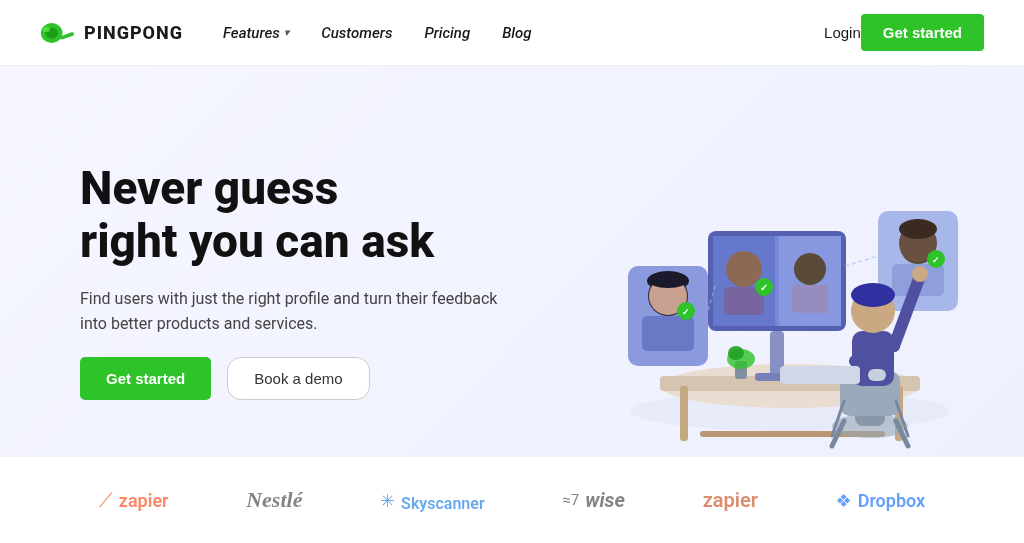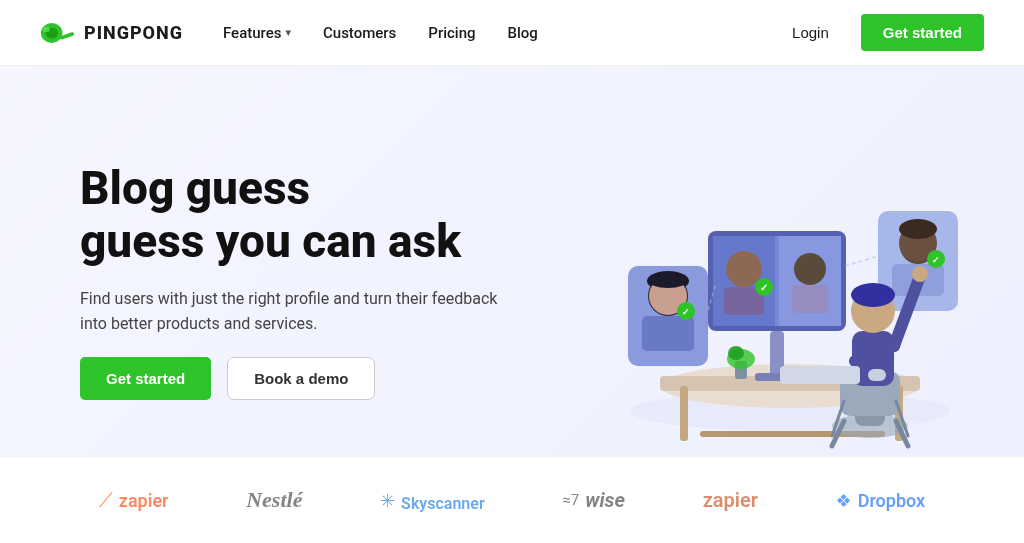--- a/index.html
+++ b/index.html
@@ -8,25 +8,25 @@
     
     .navbar {
       display: flex; align-items: center; justify-content: space-between;
       padding: 0 40px; height: 66px; background: #fff;
       border-bottom: 1px solid #f0f0f0;
     }
     .nav-left { display: flex; align-items: center; gap: 40px; }
     .logo { display: flex; align-items: center; gap: 8px; text-decoration: none; }
     .logo-icon { width: 36px; height: 28px; }
     .logo-text { font-size: 18px; font-weight: 800; color: #1a1a1a; letter-spacing: 1px; }
-    .nav-links { display: flex; align-items: flex-end; gap: 32px; }
+    .nav-links { display: flex; align-items: flex-end; gap: 32px; font-style: italic; }
     .nav-link { font-size: 15px; color: #1a1a1a; text-decoration: none; font-weight: 500; cursor: pointer; }
     .nav-link-features { display: flex; align-items: center; gap: 4px; }
     .chevron { font-size: 11px; color: #555; }
-    .nav-right { display: flex; align-items: center; gap: 32px; }
+    .nav-right { display: flex; align-items: center; gap: 0; }
     .login-btn { font-size: 15px; color: #1a1a1a; font-weight: 500; cursor: pointer; background: none; border: none; }
     .get-started-nav {
       background: #2ec329; color: #fff; border: none; border-radius: 4px;
       padding: 10px 22px; font-size: 15px; font-weight: 600; cursor: pointer;
     }
 
     
     .hero {
       background: linear-gradient(135deg, #f5f6ff 0%, #eef0ff 100%);
       display: flex; align-items: center;
@@ -35,22 +35,22 @@
     }
     .hero-content { flex: 0 0 480px; padding-top: 10px; }
     .hero-title { font-size: 46px; font-weight: 800; color: #111; line-height: 1.15; margin-bottom: 18px; }
     .hero-subtitle { font-size: 16px; color: #444; line-height: 1.6; margin-bottom: 20px; max-width: 420px; }
     .hero-buttons { display: flex; gap: 16px; align-items: center; }
     .btn-primary {
       background: #2ec329; color: #fff; border: none; border-radius: 5px;
       padding: 13px 26px; font-size: 15px; font-weight: 600; cursor: pointer;
     }
     .btn-secondary {
-      background: #fff; color: #333; border: 1.5px solid #ccc; border-radius: 7px;
-      padding: 12px 26px; font-size: 15px; font-weight: 700; cursor: pointer;
+      background: #fff; color: #333; border: 1.5px solid #ccc; border-radius: 14px;
+      padding: 12px 26px; font-size: 15px; font-weight: 400; cursor: pointer;
     }
     .hero-illustration { flex: 1; display: flex; justify-content: center; align-items: flex-end; height: 100%; }
 
     
     .logos-strip {
       background: #fff; height: 87px;
       display: flex; align-items: center; justify-content: space-around;
       padding: 0 60px; border-top: 1px solid #f0f0f0;
     }
     .logo-item { display: flex; align-items: center; gap: 6px; opacity: 0.6; }
@@ -91,22 +91,22 @@
   </div>
   <div class="nav-right">
     <button class="login-btn">Login</button>
     <button class="get-started-nav">Get started</button>
   </div>
 </nav>
 
 <section class="hero">
   <div class="hero-content">
     <h1 class="hero-title">
-      <span>Blog guess</span><br>
-      <span>guess you can ask</span>
+      <span>Never guess</span><br>
+      <span>right you can ask</span>
     </h1>
     <p class="hero-subtitle">Find users with just the right profile and turn their feedback into better products and services.</p>
     <div class="hero-buttons">
       <button class="btn-primary">Get started</button>
       <button class="btn-secondary">Book a demo</button>
     </div>
   </div>
   <div class="hero-illustration">
 
     <svg width="430" height="365" viewBox="0 0 430 365" xmlns="http://www.w3.org/2000/svg">

